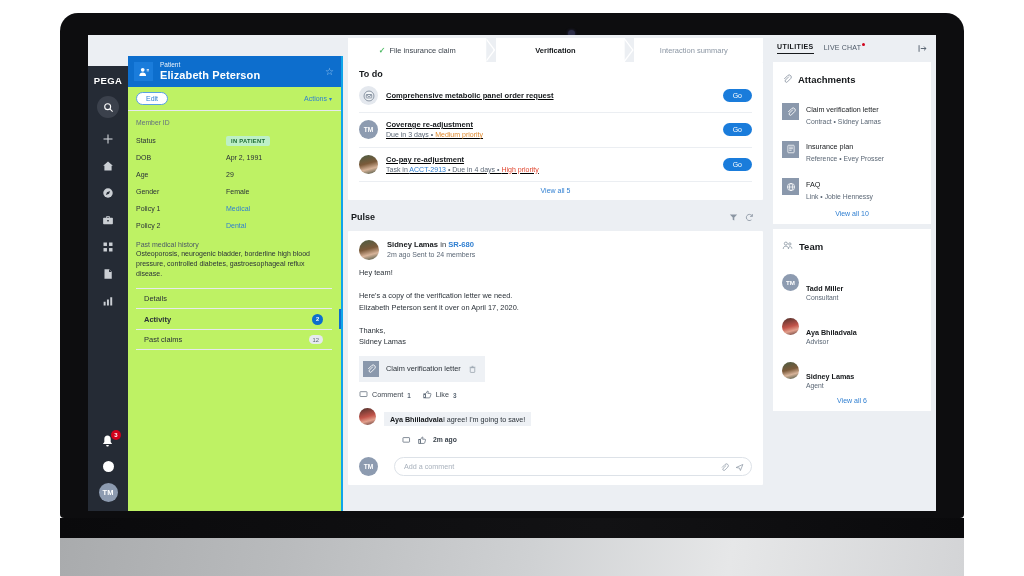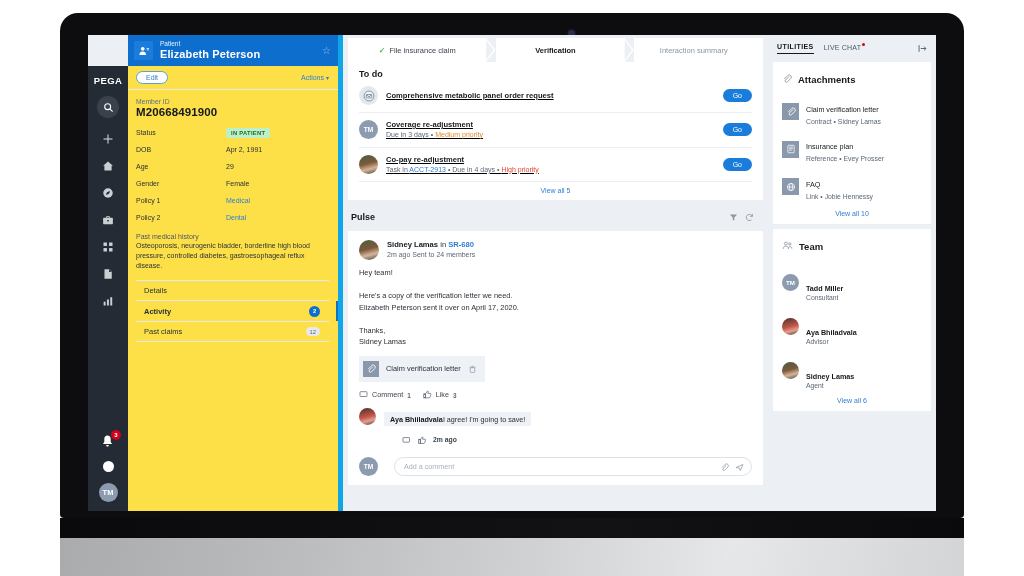--- a/index.html
+++ b/index.html
@@ -71,23 +71,23 @@
   .white-dot { width: 11px; height: 11px; border-radius: 50%; background: #fff; }
   .rail-avatar {
     width: 19px; height: 19px; border-radius: 50%;
     background: #8d9bb0; color: #fff; font-size: 7.5px; font-weight: bold;
     display: flex; align-items: center; justify-content: center;
   }
 
   
   #patient-col {
     width: 215px; flex: 0 0 215px;
-    background: #fde047;
-    border-right: 5px solid #0ea5e9;
-    display: flex; flex-direction: column;
+    background: #bef264;
+    border-right: 2px solid #0ea5e9;
+    display: flex; flex-direction: column; margin-top: 21px;
   }
   #patient-header {
     background: #0d6ecd; color: #fff;
     height: 31px; display: flex; align-items: center;
     padding: 0 7px 0 6px; gap: 7px;
   }
   .patient-sq {
     width: 19px; height: 19px; background: #1a7cdb;
     display: flex; align-items: center; justify-content: center;
     flex: 0 0 19px;
@@ -397,21 +397,20 @@
     <div id="actions-row">
       <button class="edit-btn">Edit</button>
       <div class="actions-link">
         <span>Actions</span>
         <span class="caret">▾</span>
       </div>
     </div>
 
     <div id="patient-body">
       <div class="mid-label">Member ID</div>
-      <div class="mid-value">M20668491900</div>
 
       <div class="field-list">
         <div class="field-row">
           <span class="k">Status</span>
           <span class="badge-inpatient">IN PATIENT</span>
         </div>
         <div class="field-row">
           <span class="k">DOB</span>
           <span class="v">Apr 2, 1991</span>
         </div>

